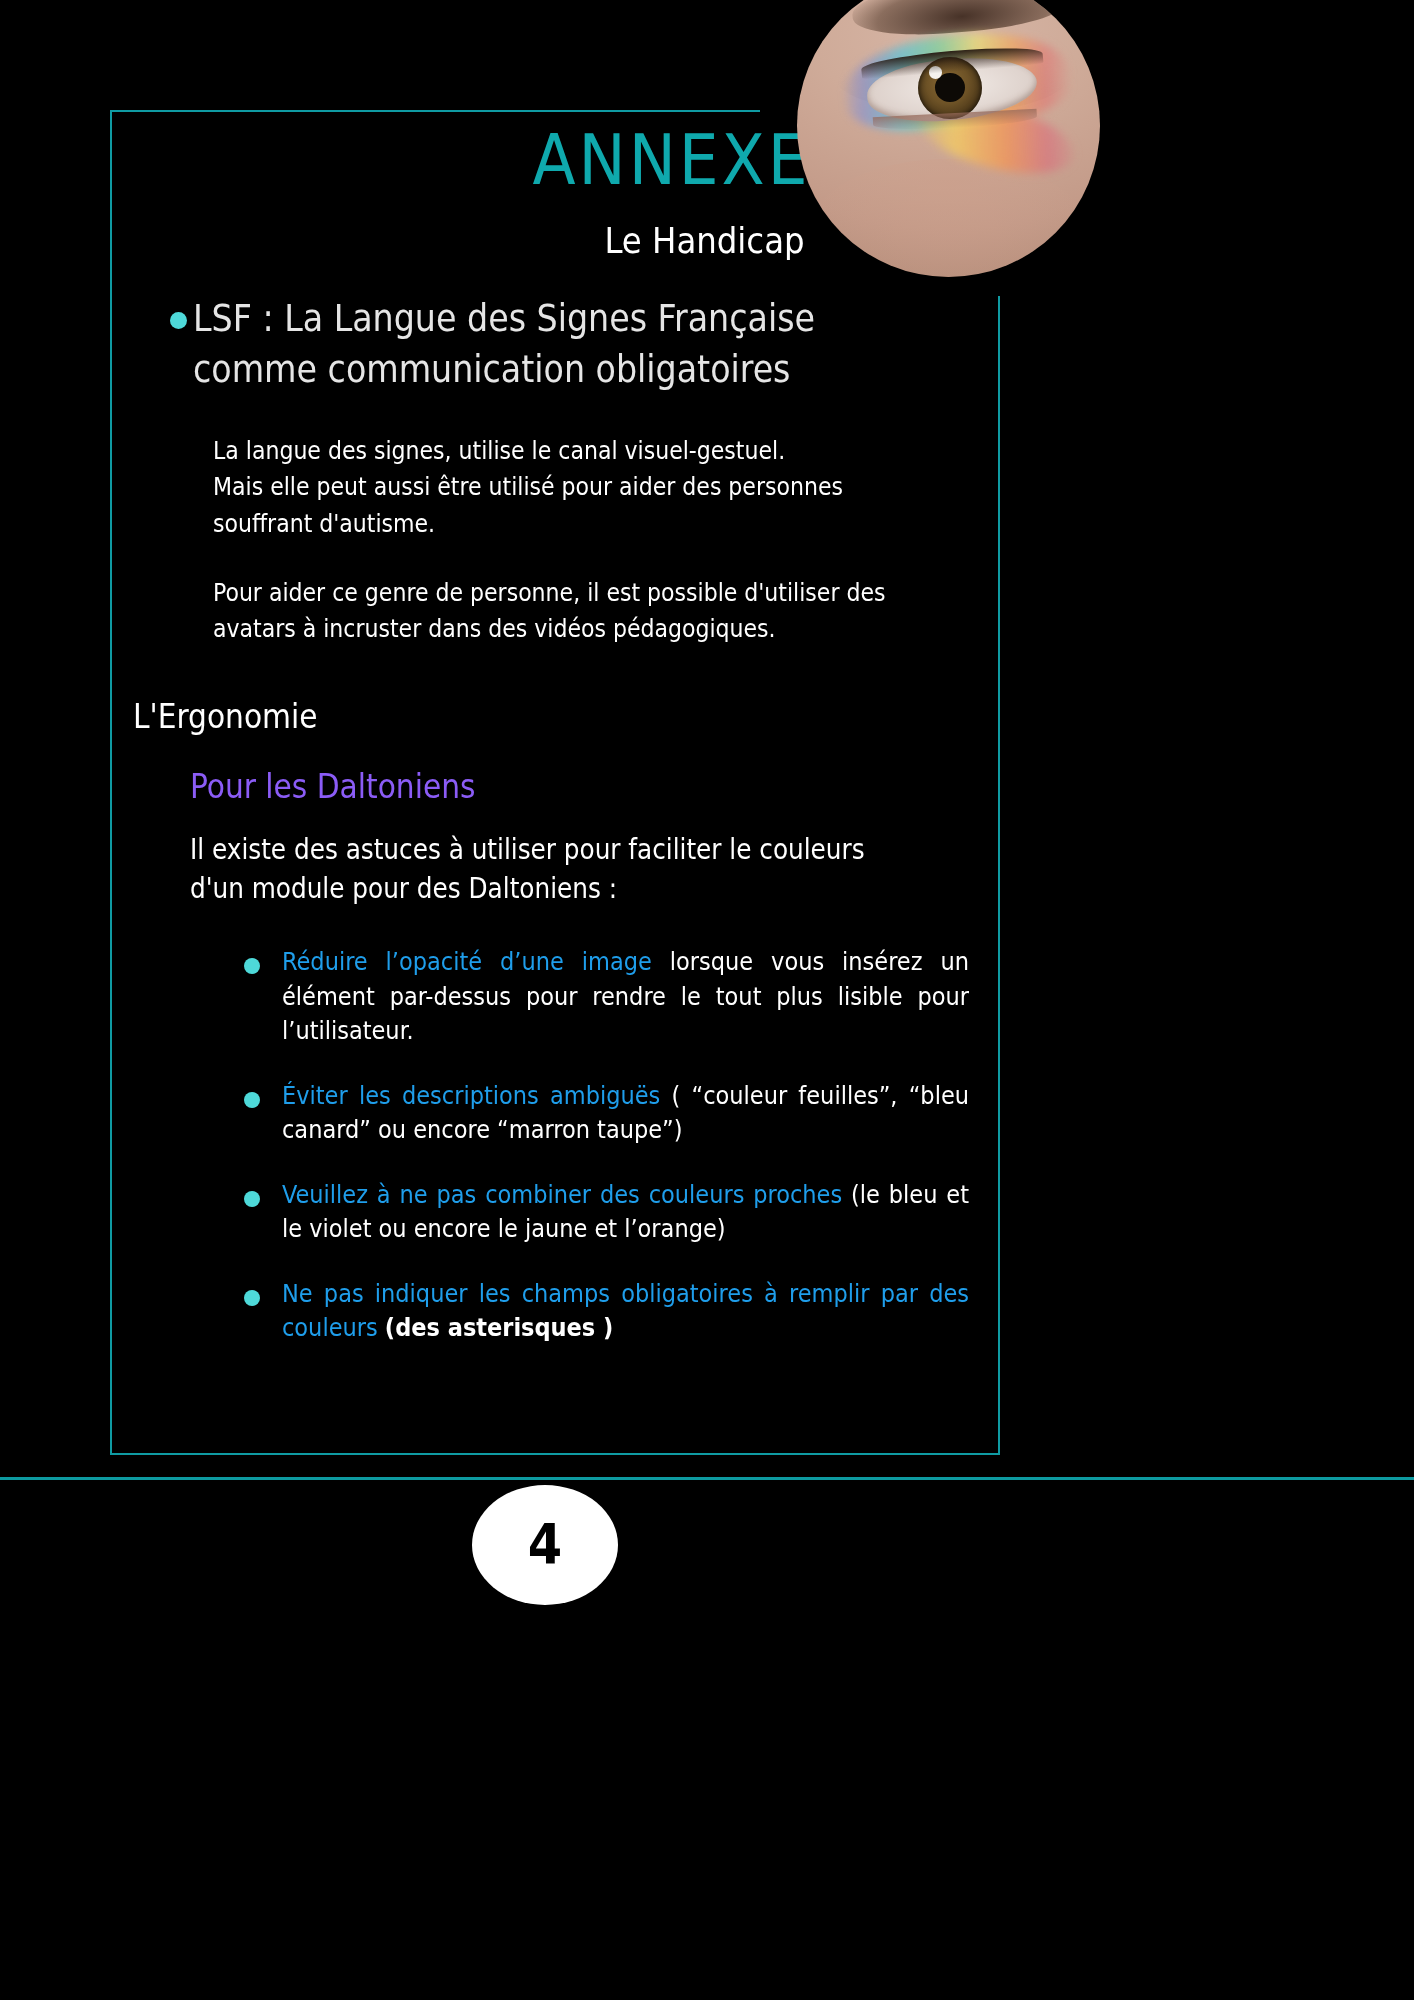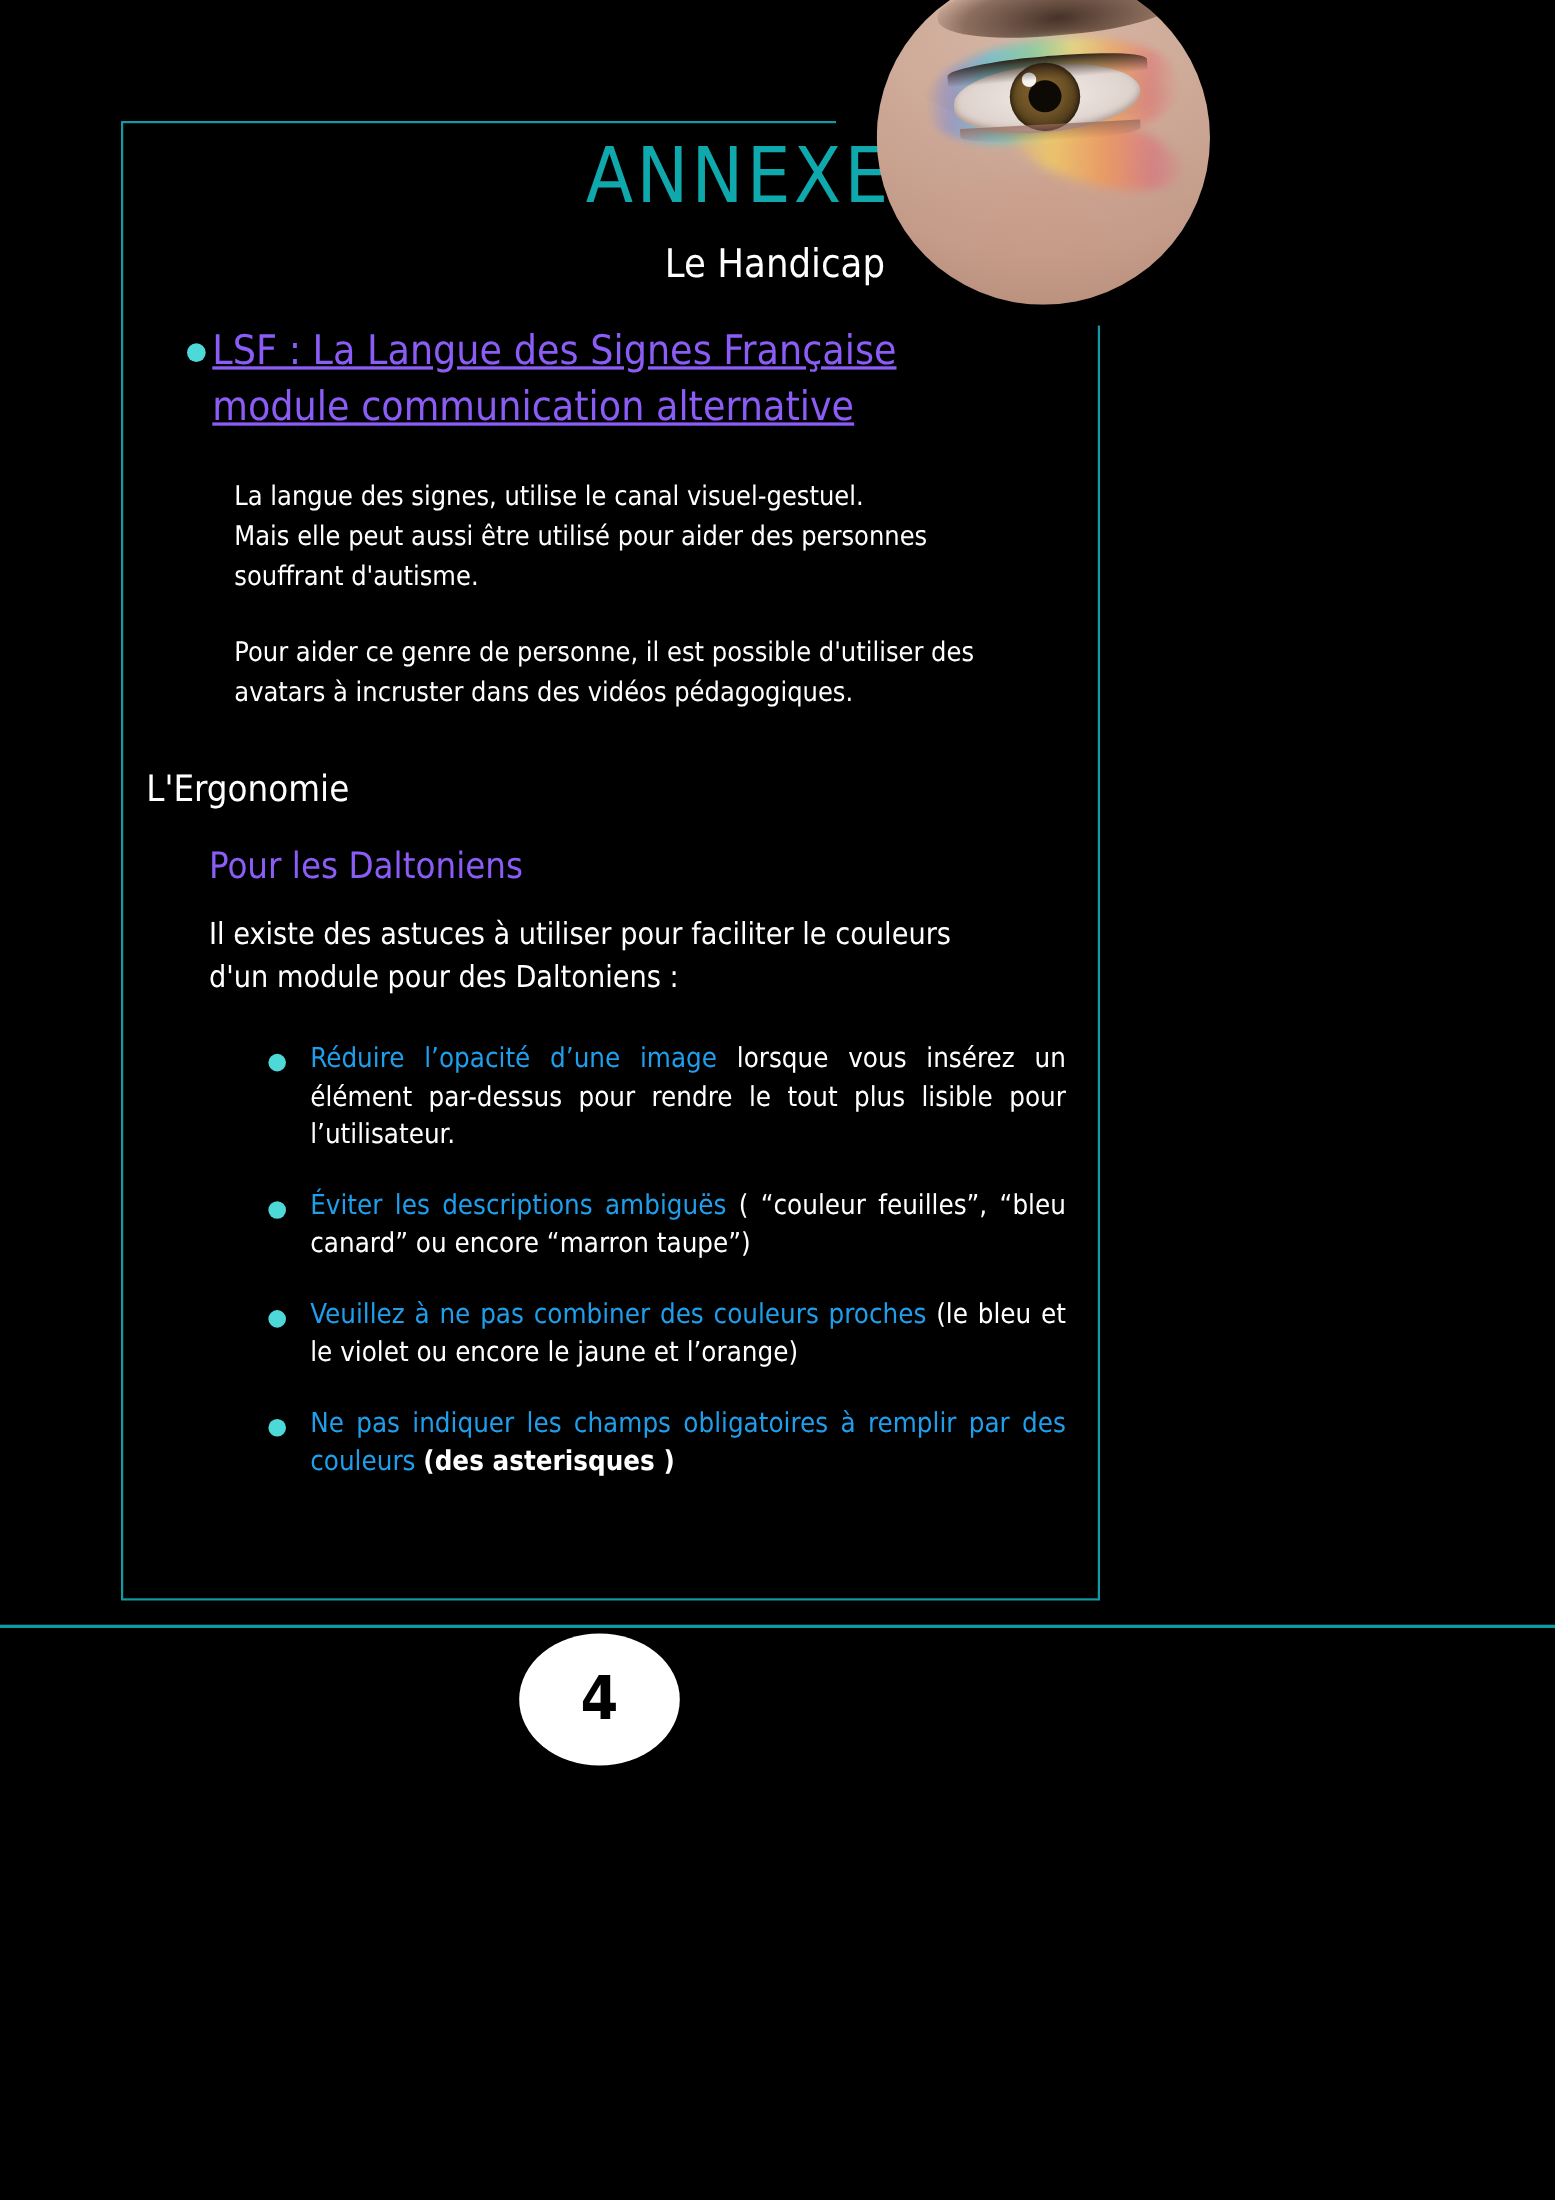--- a/index.html
+++ b/index.html
@@ -198,22 +198,21 @@
     width: 17px;
     height: 17px;
     border-radius: 50%;
     background: #4ed9d9;
   }
   .lvl1 .txt {
     padding-left: 25px;
     font-size: 37px;
     line-height: 1.38;
     text-align: justify;
-    color: #8b5cf6;
-    text-decoration: underline;
+    color: #e5e5e5;
   }
   .lvl1 .txt.last-line { text-align: left; }
 
   
   .para {
     margin-left: 213px;
     margin-right: 445px;
     font-size: 24.5px;
     line-height: 1.48;
     text-align: justify;
@@ -326,21 +325,21 @@
 <div class="frame-mask"></div>
 
 <div class="content">
 
   <div class="title-main">ANNEXE 2</div>
   <div class="title-sub">Le Handicap</div>
 
   <div class="lvl1">
     <span class="dot"></span>
     <div class="txt">LSF : La Langue des Signes Française</div>
-    <div class="txt last-line">module communication alternative</div>
+    <div class="txt last-line">comme communication obligatoires</div>
   </div>
 
   <div class="para first">
     <div>La langue des signes,  utilise le canal visuel-gestuel.</div>
     <div>Mais elle peut aussi être utilisé pour aider des personnes</div>
     <div class="noj">souffrant d'autisme.</div>
   </div>
 
   <div class="para gap">
     <div>Pour aider ce genre de personne, il est possible d'utiliser des</div>

